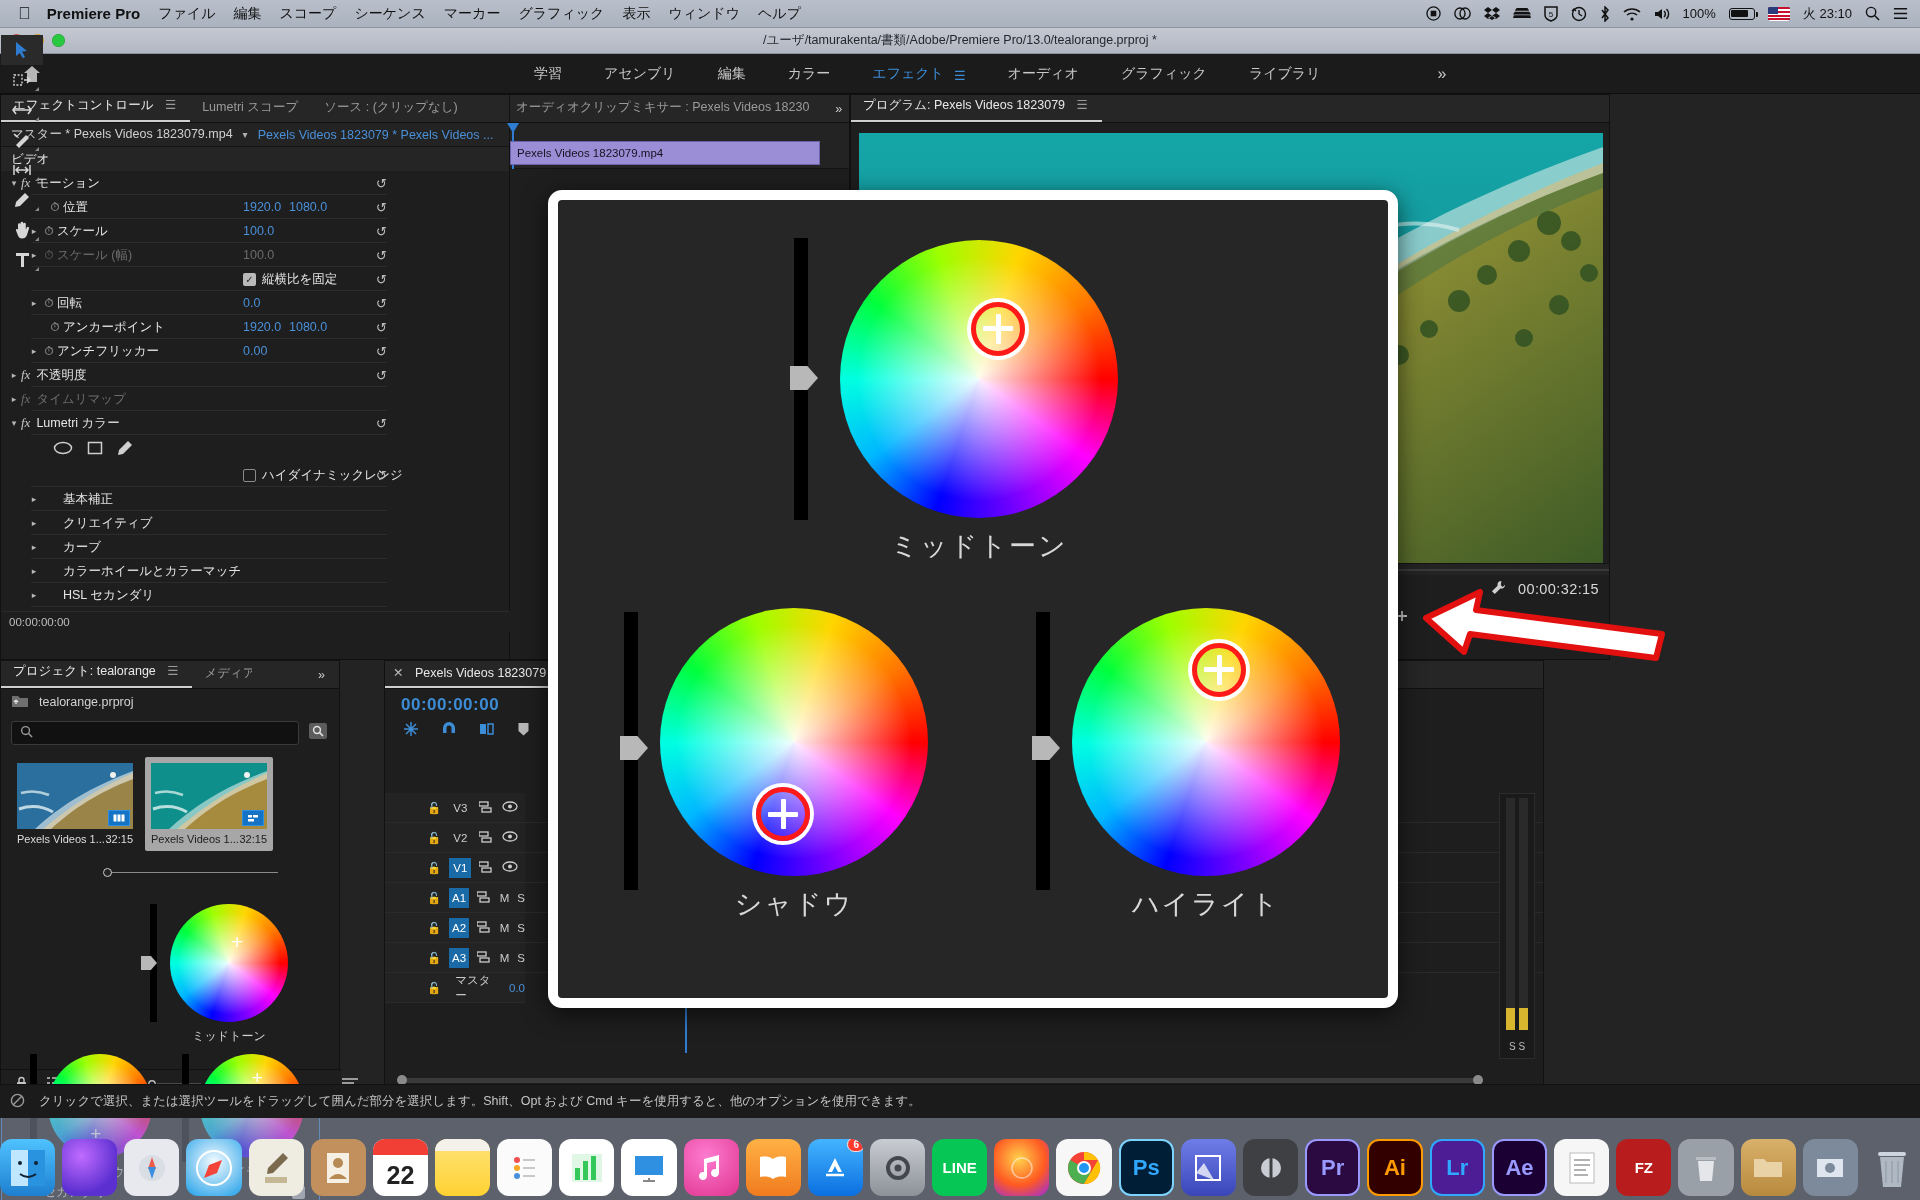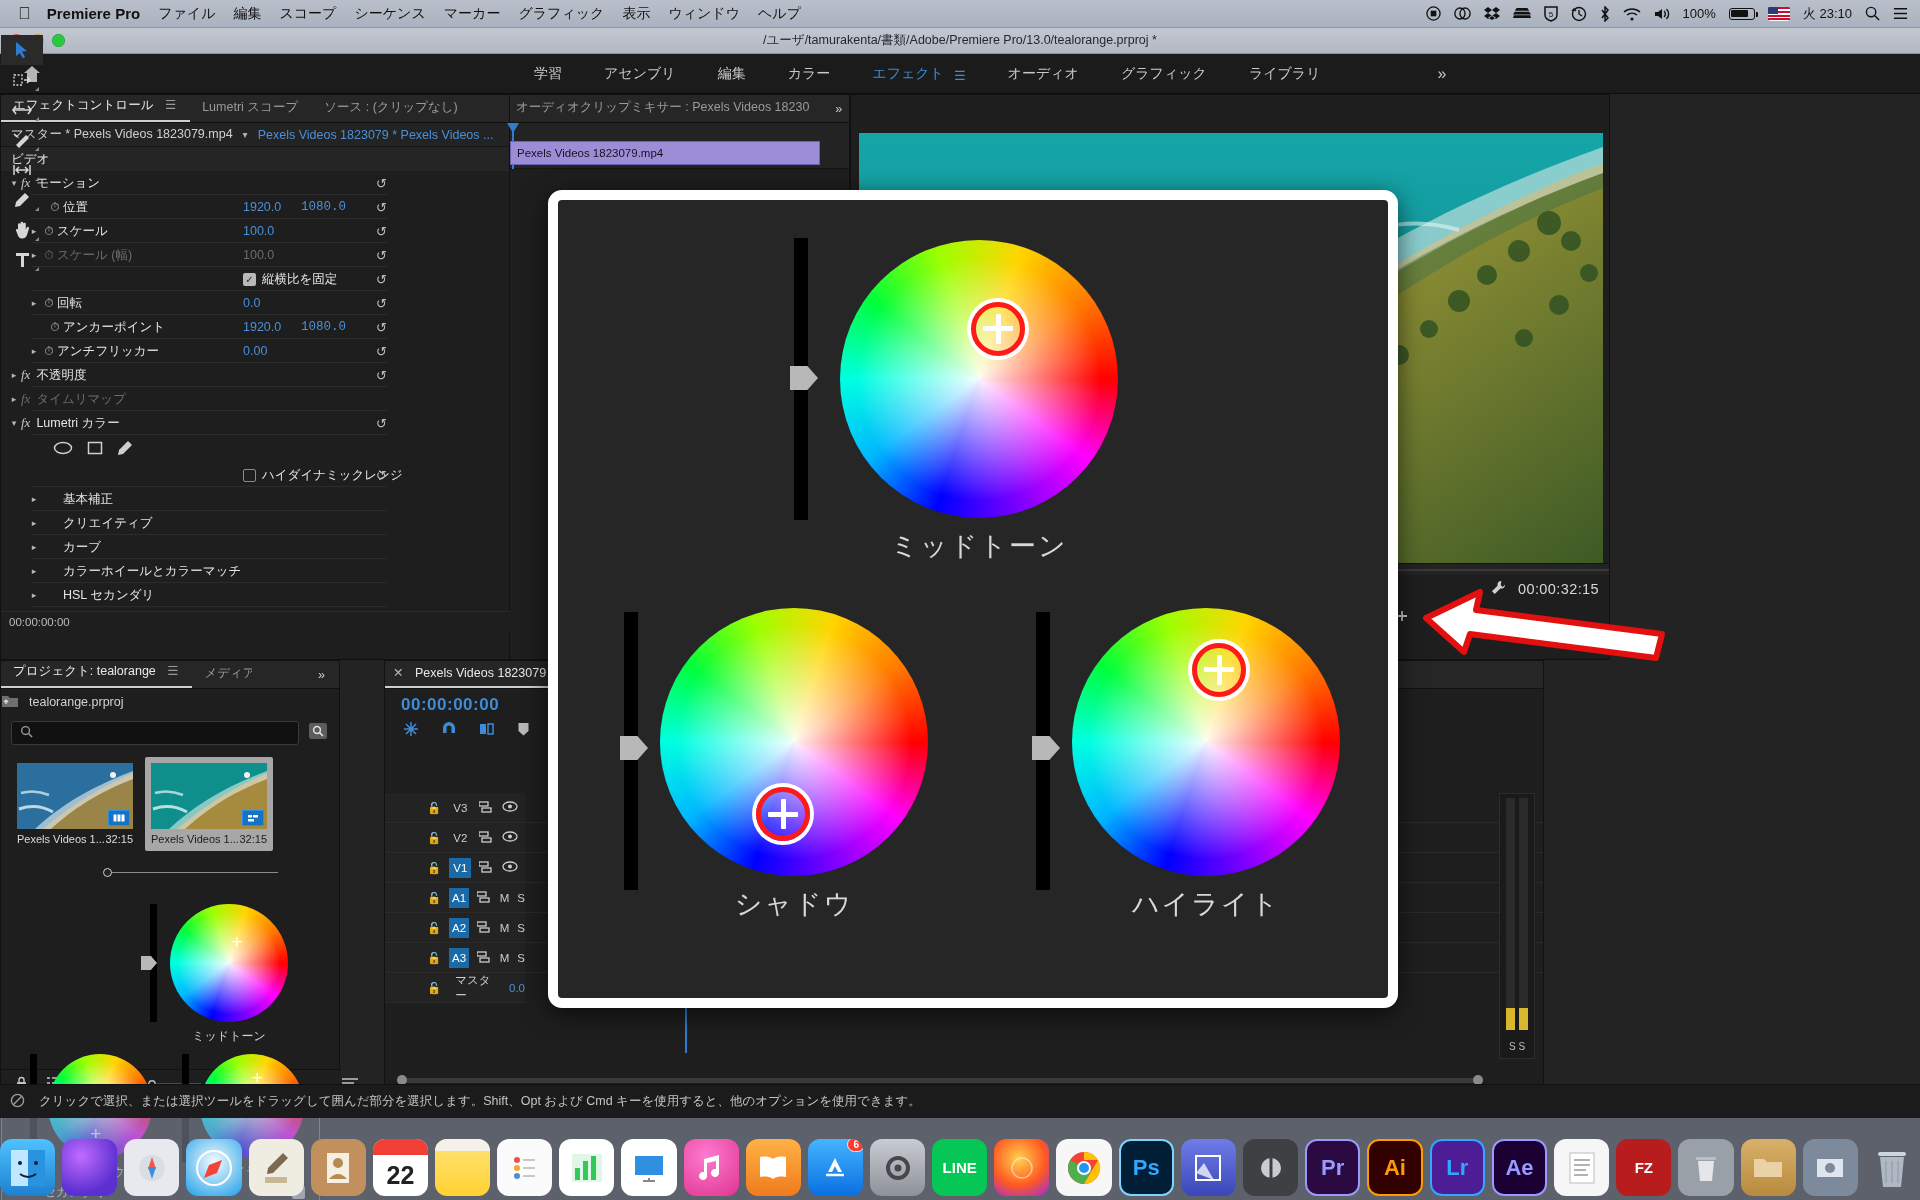--- a/index.html
+++ b/index.html
@@ -75,21 +75,21 @@
   .fx-body { position:relative; height: 490px; background:#1e1e1e; }
   .fx-row { height: 24px; display:flex; align-items:center; font-size:12.5px; color:#cfcfcf; position:relative; }
   .fx-row.hdr { background:#252525; }
   .fx-row .tw { display:inline-block; width:14px; text-align:center; color:#b6b6b6; font-size:9px;}
   .fx-row .sw { display:inline-block; width:16px; text-align:center; color:#b6b6b6; font-size:12px;}
   .fx-row .fxi { font-style: italic; font-family:"Liberation Serif", serif; color:#c8c8c8; margin-right:6px; font-size:13px;}
   .fx-row .lbl { color:#e5e5e5; }
   .fx-row.dim .lbl, .fx-row.dim .val { color:#6c6c6c; }
   .fx-row.dim .sw, .fx-row.dim .fxi { color:#6c6c6c; }
   .fx-row .val { position:absolute; color:#4a90d9; }
-  .fx-row .v1 { left: 242px; } .fx-row .v2 { left: 300px; font-family: Liberation Mono, monospace; }
+  .fx-row .v1 { left: 242px; } .fx-row .v2 { left: 288px; }
   .fx-row .reset { position:absolute; right:122px; color:#b9b9b9; font-size:13px;}
   .fx-row .sep { position:absolute; left:30px; right:122px; bottom:0; border-bottom:1px solid #2c2c2c;}
   .chk { width:13px; height:13px; background:#b9b9b9; border-radius:2px; display:inline-flex; align-items:center; justify-content:center; color:#2c2c2c; font-size:10px; }
   .chk.empty { background:#1e1e1e; border:1.5px solid #8a8a8a; }
 
   
   #fxtl { position:absolute; left:510px; top:94px; width:340px; height:566px; background:#1e1e1e; border:1px solid #111; border-left:none;}
   .tl-ruler { height:46px; background:#232323; position:relative; border-bottom:1px solid #141414;}
   .tl-tick { position:absolute; top:22px; font-size:10.5px; color:#a6a6a6; }
   .tl-clip { position:absolute; left:0; top:46px; height:24px; background:#9c8ed6; border:1px solid #6f62ad; color:#15121f; font-size:11.5px; display:flex; align-items:center; padding-left:6px; }
@@ -103,21 +103,21 @@
   .prog-ctrl { position:absolute; left:0; right:0; bottom:0; height: 96px; background:#1e1e1e; }
   .pc-bar { height:12px; background:#232323; position:relative; border-top:1px solid #141414;}
   .pc-line { position:absolute; left:0; right:0; top:5px; height:2px; background:#3a3a3a;}
   .pc-row { height:28px; display:flex; align-items:center; font-size:12px; color:#cfcfcf; padding:0 10px; gap:12px;}
   .pc-row .fit { background:#2b2b2b; padding:2px 8px; border-radius:2px;}
   .pc-tc { color:#d8d8d8; font-size:14.5px; letter-spacing:.4px;}
   .pc-icons { display:flex; align-items:center; gap:18px; color:#c2c2c2; font-size:14px;}
 
   
   #projpanel { left:0; top:660px; width:340px; height:440px; }
-  .pr-file { height:26px; display:flex; align-items:center; gap:10px; font-size:12.5px; color:#d2d2d2;}
+  .pr-file { height:26px; display:flex; align-items:center; gap:10px; padding-left:10px; font-size:12.5px; color:#d2d2d2;}
   .pr-search { margin:6px 10px; height:24px; display:flex; align-items:center; gap:8px;}
   .pr-inp { flex:1; height:24px; background:#111; border:1px solid #3a3a3a; border-radius:3px; display:flex; align-items:center; padding-left:8px; gap:6px; color:#8b8b8b; font-size:12px;}
   .pr-grid { display:flex; gap:6px; padding:6px 10px; }
   .pr-item { width:128px; padding:6px; border-radius:2px; }
   .pr-item.sel { background:#a7a7a7; }
   .pr-thumb { width:116px; height:66px; position:relative; overflow:hidden; }
   .pr-cap { display:flex; justify-content:space-between; font-size:11px; color:#ddd; margin-top:4px; }
   .pr-item.sel .pr-cap { color:#1c1c1c; }
   .pr-badge { position:absolute; right:3px; bottom:3px; width:22px; height:16px; background:#1473c4; border:1px solid #2b90e4; display:flex; align-items:center; justify-content:center;}
   .pr-tools { position:absolute; left:0; bottom:0; width:340px; height:30px; background:#1e1e1e; display:flex; align-items:center; gap:18px; padding-left:14px; color:#c4c4c4; font-size:14px; border-top:1px solid #111;}
@@ -490,20 +490,26 @@
     <div class="tl-ruler">
       <span class="tl-tick" style="left:4px">00:00</span>
       <span class="tl-tick" style="left:112px">00:00:14:23</span>
       <span class="tl-tick" style="left:228px">00:00:29:2</span>
       <span class="tl-play" style="left:2px; height:46px;"></span>
     </div>
     <div class="tl-clip" style="width:310px">Pexels Videos 1823079.mp4</div>
   </div>
 
   <div class="panel" id="progpanel">
+    <div class="panel-tabs">
+      <div class="ptab active">
+        <span>プログラム: Pexels Videos 1823079</span>
+        <span class="ham">☰</span>
+      </div>
+    </div>
     <div class="prog-video">
       <svg width="744" height="430" viewBox="0 0 744 430" preserveAspectRatio="none">
         <defs>
           <linearGradient id="sea" x1="0" y1="0" x2="0" y2="1">
             <stop offset="0%" stop-color="#15a6a8"></stop>
               <stop offset="55%" stop-color="#138f95"></stop>
               <stop offset="100%" stop-color="#0e7a82"></stop>
           </linearGradient>
           <linearGradient id="land" x1="0" y1="0" x2="1" y2="1">
             <stop offset="0%" stop-color="#5e7d31"></stop>

